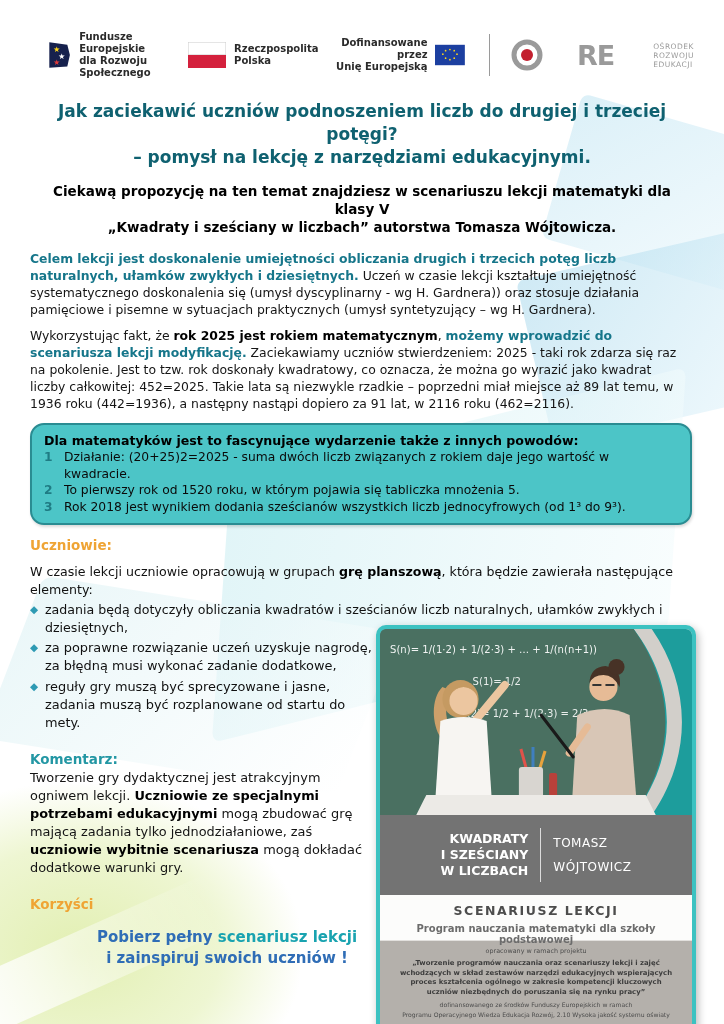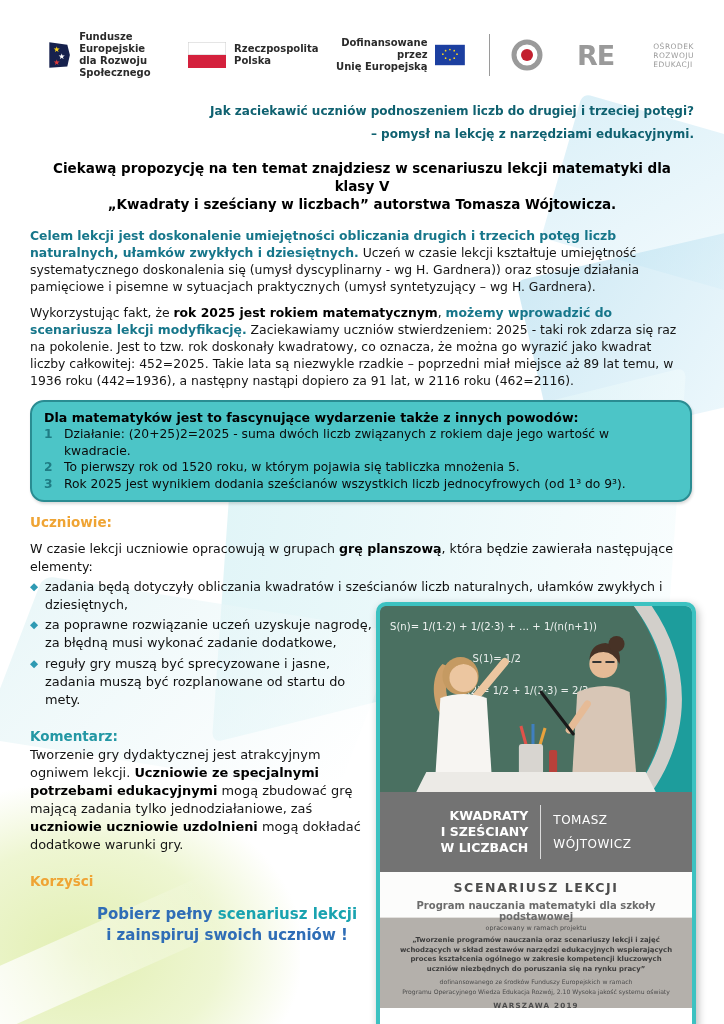--- a/index.html
+++ b/index.html
@@ -33,21 +33,21 @@
   .lg { display:flex; align-items:center; }
   .lg-label { font-size:10px; font-weight:700; color:#2b2b2b; line-height:12px; margin-left:8px; }
   .lg-label.right { text-align:right; margin-right:8px; margin-left:0; }
   .hdr-div { width:1px; height:42px; background:#9a9a9a; margin:0 20px 0 24px; }
   .ore-wrap { display:flex; align-items:center;gap:32px; }
   .ore-label { font-size:7.5px; color:#9a9a9a; line-height:9px; letter-spacing:.5px;
                text-transform:uppercase; margin-left:7px; }
   .sp1 { width:26px; } .sp2 { width:22px; }
 
   
-  .title { margin:16px 0 0 0; text-align:right; font-weight:700; font-size:12px;
+  .title { margin:16px 0 0 0; text-align:center; font-weight:700; font-size:17px;
            line-height:23px; color:#0f6170; }
   .subtitle { margin:13px 8px 0 8px; text-align:center; font-weight:700; font-size:13.5px;
               line-height:18px; color:#000; }
   .para { margin:14px 0 0 0; font-size:12.4px; line-height:17px; color:#151515; width:660px; }
   .para.second { margin-top:9px; }
   .teal-b { color:#16768a; font-weight:700; }
   .b { font-weight:700; color:#000; }
 
   
   .hbox { margin:11px 0 0 0; width:662px; background:#4cc5c7; border:2px solid #2a8c92;
@@ -176,21 +176,21 @@
       <div class="hbox-item">
         <span class="hnum">1</span>
         <span>Działanie: (20+25)2=2025 - suma dwóch liczb związanych z rokiem daje jego wartość w kwadracie.</span>
       </div>
       <div class="hbox-item">
         <span class="hnum">2</span>
         <span>To pierwszy rok od 1520 roku, w którym pojawia się tabliczka mnożenia 5.</span>
       </div>
       <div class="hbox-item">
         <span class="hnum">3</span>
-        <span>Rok 2025 jest wynikiem dodania sześcianów wszystkich liczb jednocyfrowych (od 1³ do 9³).</span>
+        <span>Rok 2018 jest wynikiem dodania sześcianów wszystkich liczb jednocyfrowych (od 1³ do 9³).</span>
       </div>
     </div>
 
     <h2 class="sec-h h-orange">Uczniowie:</h2>
     <p class="intro"><span>W czasie lekcji uczniowie opracowują w grupach </span><span class="b">grę planszową</span><span>, która będzie zawierała następujące elementy:</span></p>
     <div class="bullet">
       <span class="diamond">◆</span>
       <span>zadania będą dotyczyły obliczania kwadratów i sześcianów liczb naturalnych, ułamków zwykłych i dziesiętnych,</span>
     </div>
 
@@ -199,21 +199,21 @@
         <div class="bullet">
           <span class="diamond">◆</span>
           <span>za poprawne rozwiązanie uczeń uzyskuje nagrodę, za błędną musi wykonać zadanie dodatkowe,</span>
         </div>
         <div class="bullet">
           <span class="diamond">◆</span>
           <span>reguły gry muszą być sprecyzowane i jasne, zadania muszą być rozplanowane od startu do mety.</span>
         </div>
 
         <h2 class="sec-h h-teal">Komentarz:</h2>
-        <p class="body"><span>Tworzenie gry dydaktycznej jest atrakcyjnym ogniwem lekcji. </span><span class="b">Uczniowie ze specjalnymi potrzebami edukacyjnymi</span><span> mogą zbudować grę mającą zadania tylko jednodziałaniowe, zaś </span><span class="b">uczniowie uczniowie uzdolnieni</span><span> mogą dokładać dodatkowe warunki gry.</span></p>
+        <p class="body"><span>Tworzenie gry dydaktycznej jest atrakcyjnym ogniwem lekcji. </span><span class="b">Uczniowie ze specjalnymi potrzebami edukacyjnymi</span><span> mogą zbudować grę mającą zadania tylko jednodziałaniowe, zaś </span><span class="b">uczniowie wybitnie scenariusza</span><span> mogą dokładać dodatkowe warunki gry.</span></p>
 
         <h2 class="sec-h h-orange">Korzyści</h2>
 
         <div class="cta">
           <span class="cta-blue">Pobierz pełny </span><span class="cta-teal">scenariusz lekcji</span>
           <div class="cta-blue">i zainspiruj swoich uczniów !</div>
         </div>
       </div>
 
       <aside class="poster">

